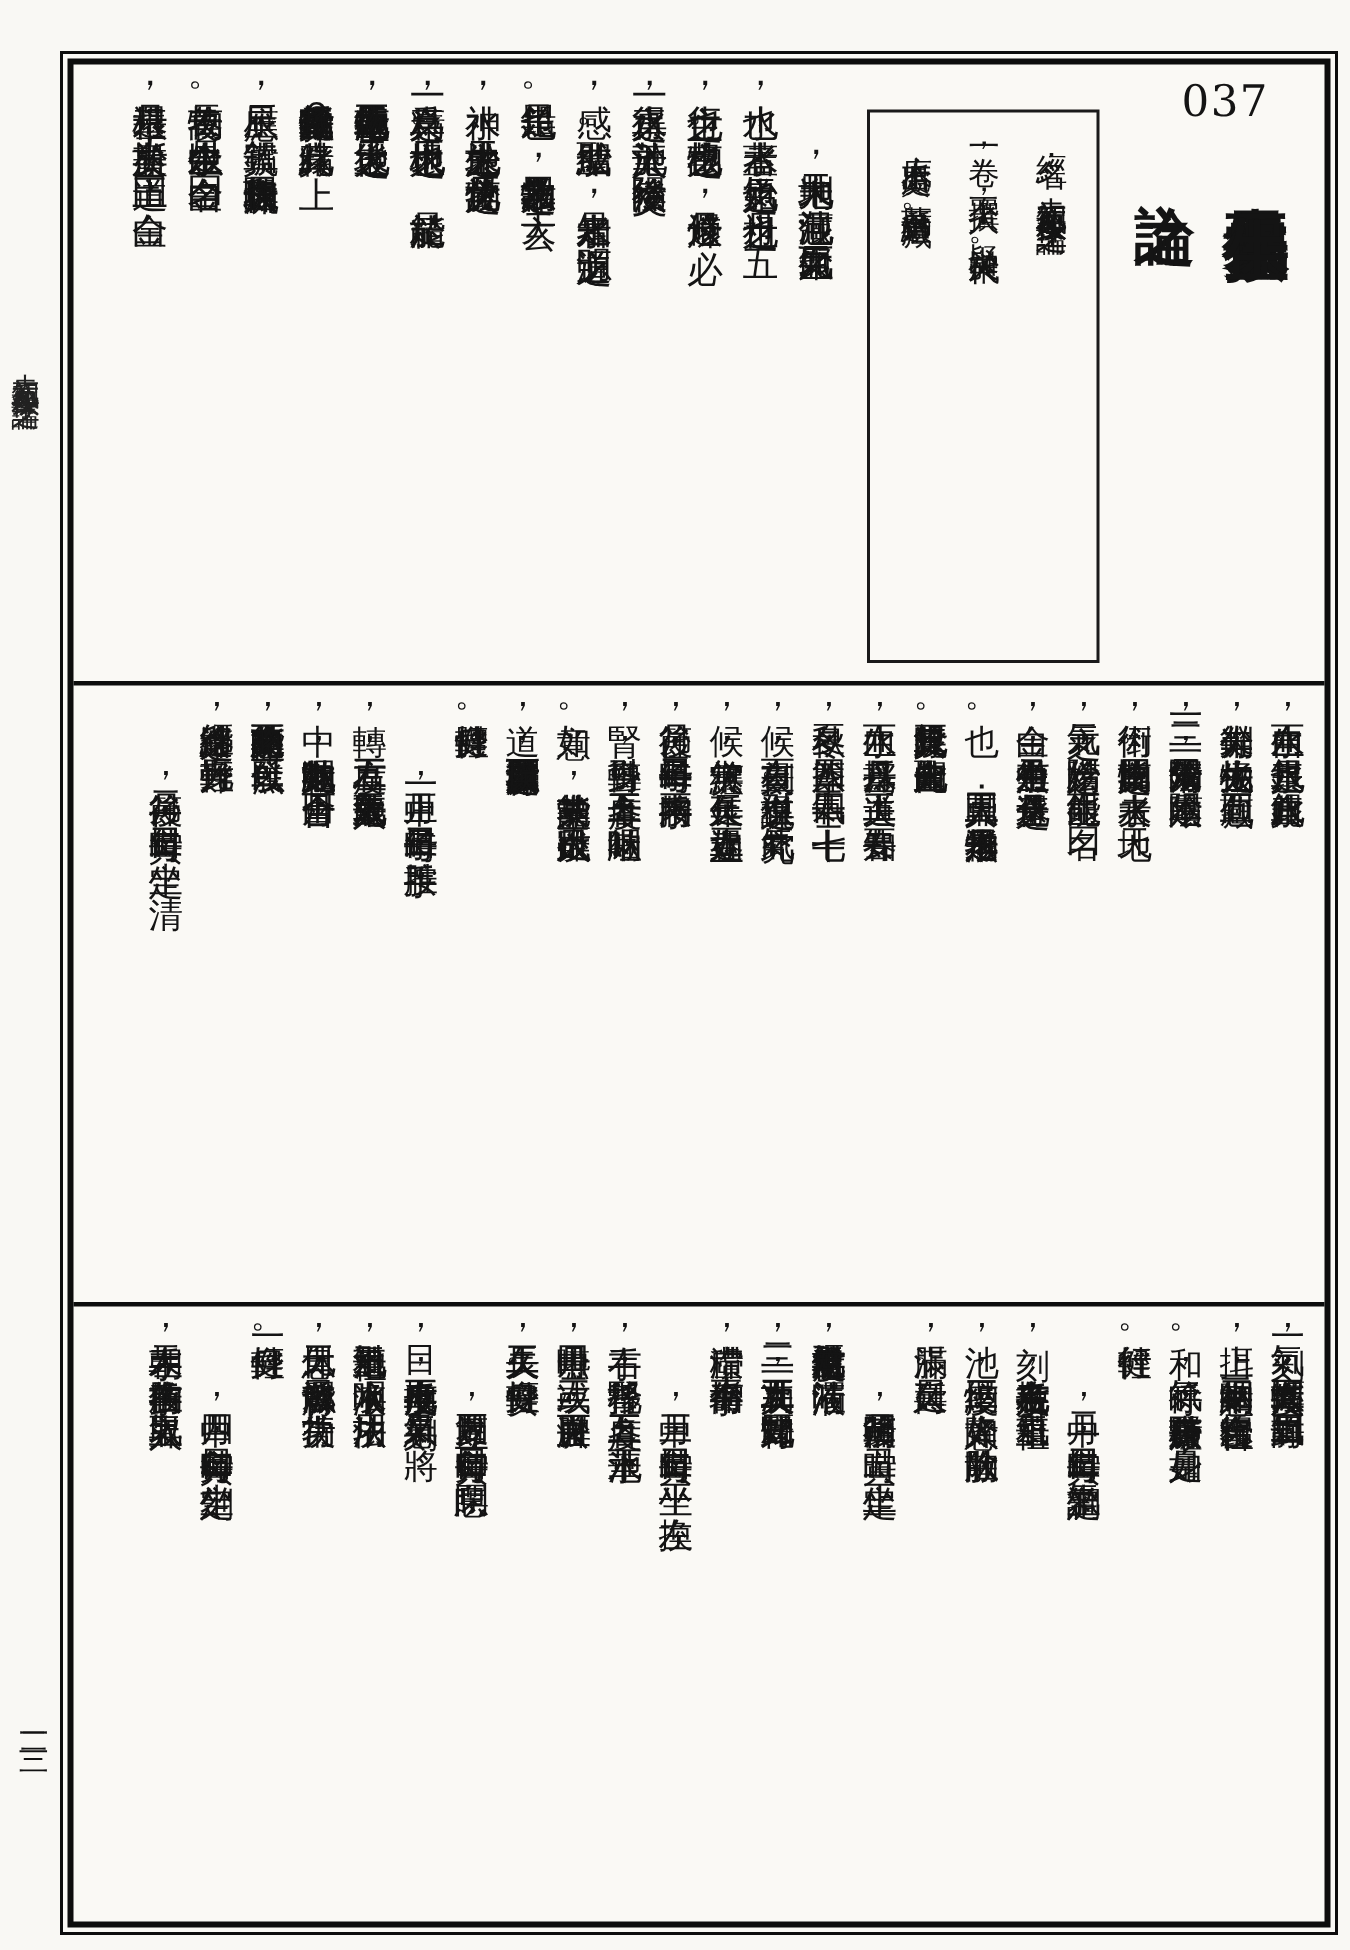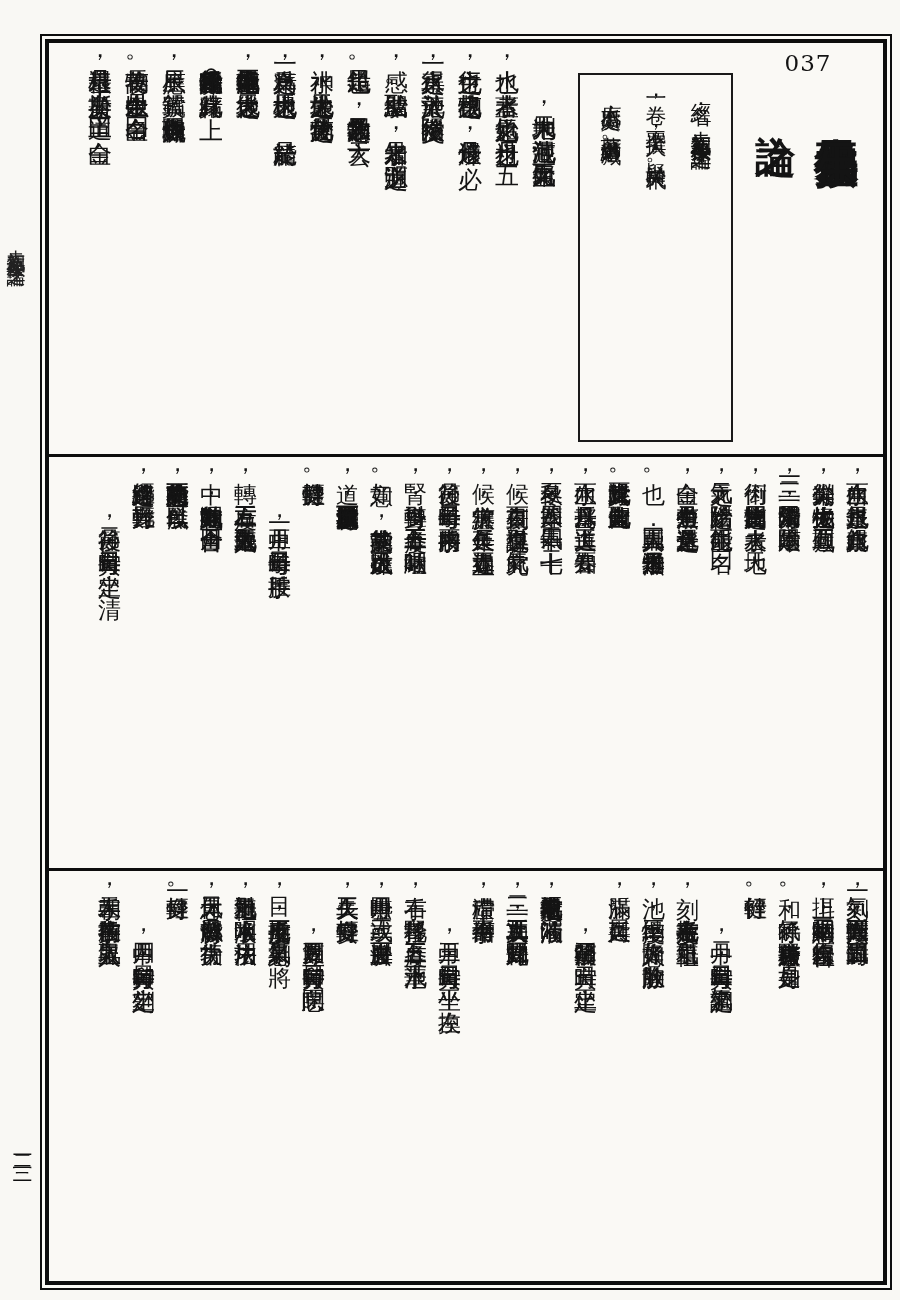--- a/index.html
+++ b/index.html
@@ -32,21 +32,21 @@
     box-sizing:border-box;width:100%;
     writing-mode:vertical-rl;text-orientation:mixed;
     padding:8px 8px 6px 6px;
   }
   .sec-top{height:414px;border-bottom:3px solid #0d0d0d;}
   .sec-mid{height:414px;border-bottom:3px solid #0d0d0d;}
   .sec-bot{height:410px;}
   
   .pageno-top{
     position:absolute;left:770px;top:50px;width:76px;
-    font-size:23px;letter-spacing:1px;text-align:center;
+    font-size:29px;letter-spacing:1px;text-align:right;
     writing-mode:horizontal-tb;
   }
   .title-main{
     font-size:44px;line-height:64px;letter-spacing:1px;
     margin-top:52px;margin-right:6px;font-weight:bold;
   }
   .title-sub{
     font-size:40px;line-height:58px;margin-top:52px;font-weight:bold;
   }
   

